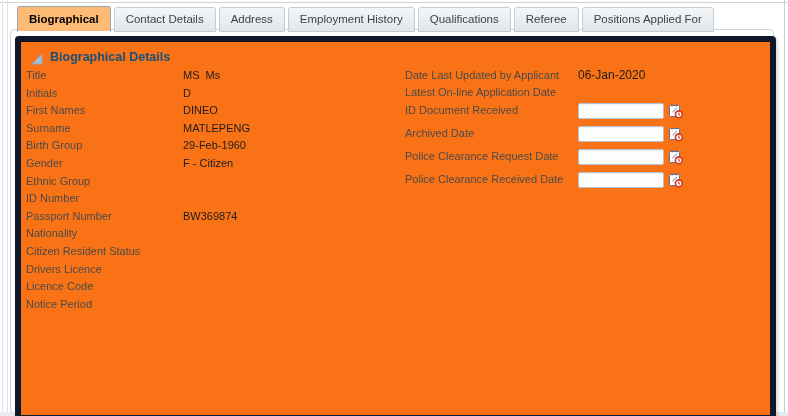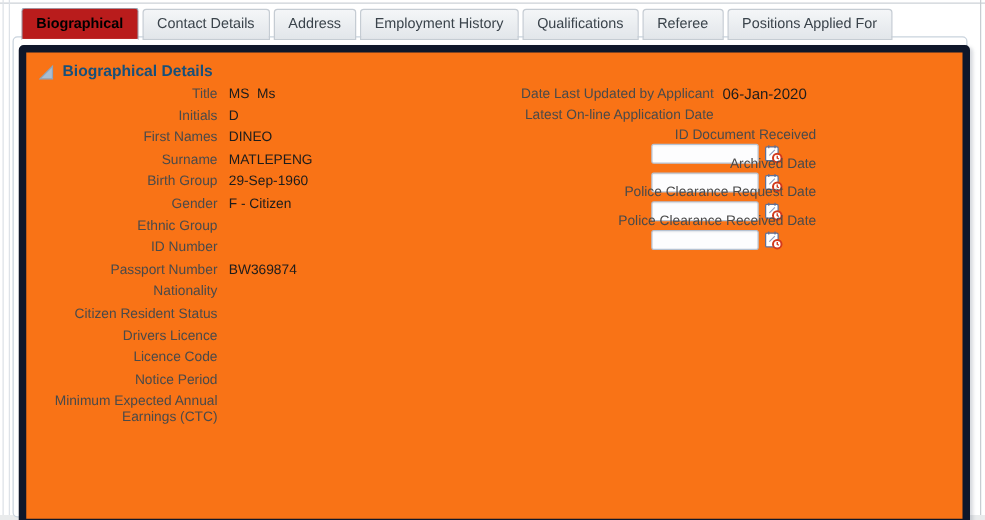--- a/index.html
+++ b/index.html
@@ -12,48 +12,48 @@
   .vline.v1{left:2px;}
   .vline.v2{left:7px;}
   .vline.right{left:784px;background:#c8cdd2;}
   .bottomstrip{position:absolute;left:0;right:0;top:412px;height:4px;background:#e9ebec;}
 
   
   .tabbar{position:absolute;left:17px;top:6px;display:flex;align-items:flex-end;z-index:5;}
   .tab{height:23px;line-height:23px;padding:0 11px;margin-right:3px;font-size:11.5px;
     color:#3a434b;background:linear-gradient(#f4f6f8,#e2e6ea);
     border:1px solid #c5ccd3;border-radius:3px 3px 0 0;cursor:pointer;white-space:nowrap;}
-  .tab.active{background:#b91c1c;border-color:#99a6b4;border-bottom:1px solid #ffffff;
+  .tab.active{background:#fdba74;border-color:#99a6b4;border-bottom:1px solid #ffffff;
     color:#000000;font-weight:bold;height:24px;line-height:24px;}
 
   
   .outer-panel{position:absolute;left:10px;top:29px;width:762px;height:383px;
     border:1px solid #c9d3dd;border-radius:4px;background:#ffffff;z-index:1;}
 
   
   .inner-panel{position:absolute;left:15px;top:36px;width:749px;height:373px;
     border:6px solid #0f172a;border-radius:4px;background:#f97316;
     box-shadow:2px 2px 3px rgba(110,120,135,0.28);z-index:2;}
 
   .panel-header{position:absolute;left:10px;top:8px;display:flex;align-items:center;gap:7px;}
   .disclosure{width:12px;height:12px;display:inline-block;cursor:pointer;}
   .panel-title{font-size:12.5px;font-weight:bold;color:#17507a;white-space:nowrap;}
 
   
   .left-col{position:absolute;left:5px;top:27px;width:340px;}
   .frow{display:flex;align-items:flex-start;margin-bottom:4.6px;}
-  .flabel{width:148px;text-align:right;font-size:11px;line-height:13px;color:#4a4a4a;
+  .flabel{width:148px;font-size:11px;line-height:13px;color:#4a4a4a;
     white-space:pre-line;flex:none;}
   .fvalue{margin-left:9px;font-size:11px;line-height:13px;color:#1c1c1c;white-space:pre-wrap;}
 
   
   .right-col{position:absolute;left:384px;top:27px;width:330px;}
   .rrow{display:flex;align-items:flex-start;margin-bottom:3.5px;}
   .rrow .flabel{width:166px;}
-  .rrow.input-row{align-items:center;height:17px;margin-bottom:6px;flex-direction:column;}
+  .rrow.input-row{align-items:center;height:17px;margin-bottom:6px;}
   .rvalue{margin-left:7px;font-size:12px;line-height:13px;color:#1c1c1c;white-space:pre-wrap;}
   .rinput-wrap{margin-left:7px;display:flex;align-items:center;gap:4px;}
   .dinput{width:86px;height:16px;box-sizing:border-box;border:1px solid #b6c2d2;
     border-radius:2px;background:#fdfdfe;font-size:11px;padding:0 3px;
     font-family:"Liberation Sans","DejaVu Sans",sans-serif;
     box-shadow:inset 0 1px 1px rgba(0,0,0,0.05);}
   .dpicker{width:16px;height:16px;display:inline-block;cursor:pointer;line-height:0;}
 </style>
 </head>
 <body>
@@ -100,21 +100,21 @@
       <div class="frow">
           <span class="flabel">First Names</span>
           <span class="fvalue">DINEO</span>
         </div>
       <div class="frow">
           <span class="flabel">Surname</span>
           <span class="fvalue">MATLEPENG</span>
         </div>
       <div class="frow">
           <span class="flabel">Birth Group</span>
-          <span class="fvalue">29-Sep-1960</span>
+          <span class="fvalue">29-Feb-1960</span>
         </div>
       <div class="frow">
           <span class="flabel">Gender</span>
           <span class="fvalue">F - Citizen</span>
         </div>
       <div class="frow">
           <span class="flabel">Ethnic Group</span>
           <span class="fvalue"></span>
         </div>
       <div class="frow">
@@ -136,25 +136,20 @@
       <div class="frow">
           <span class="flabel">Drivers Licence</span>
           <span class="fvalue"></span>
         </div>
       <div class="frow">
           <span class="flabel">Licence Code</span>
           <span class="fvalue"></span>
         </div>
       <div class="frow">
           <span class="flabel">Notice Period</span>
-          <span class="fvalue"></span>
-        </div>
-      <div class="frow">
-          <span class="flabel">Minimum Expected Annual
-Earnings (CTC)</span>
           <span class="fvalue"></span>
         </div>
     </div>
 
     <div class="right-col">
       <div class="rrow">
         <span class="flabel">Date Last Updated by Applicant</span>
         <span class="rvalue">06-Jan-2020</span>
       </div>
       <div class="rrow">

